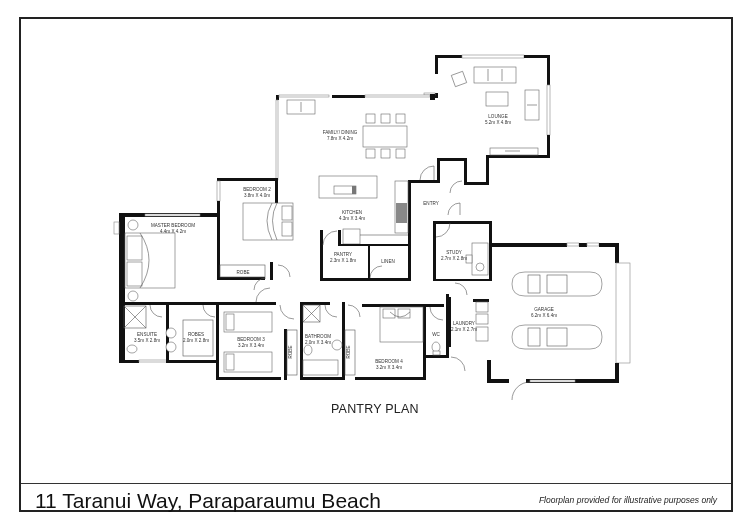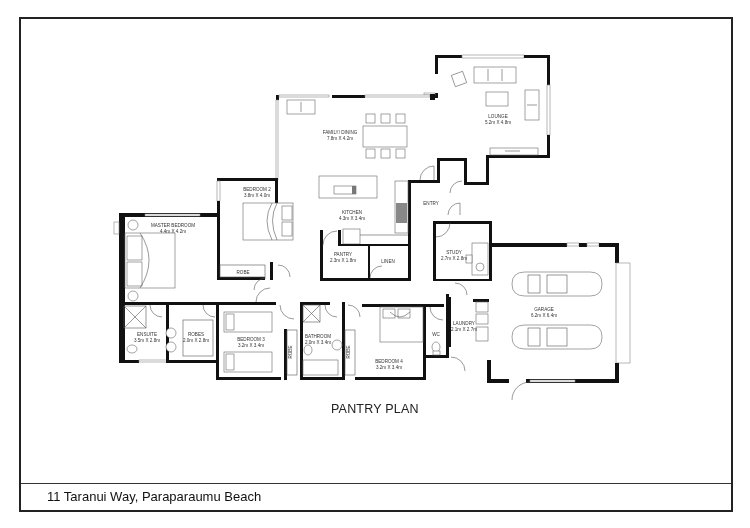--- a/index.html
+++ b/index.html
@@ -1,34 +1,35 @@
 <!DOCTYPE html>
 <html><head>
 <meta charset="utf-8">
 <style>
   html,body{margin:0;padding:0;background:#ffffff;}
   body{width:750px;height:528px;position:relative;overflow:hidden;font-family:"Liberation Sans",sans-serif;color:#222;}
   .frame{position:absolute;left:19px;top:17px;width:710px;height:491px;border:2px solid #222;box-sizing:content-box;}
   .footer-divider{position:absolute;left:0;right:0;top:464px;height:0;border-top:1.5px solid #333;}
-  .address{position:absolute;left:14px;top:470px;font-size:13px;color:#111;white-space:nowrap;margin-left:12px;}
+  .address{position:absolute;left:14px;top:470px;font-size:21px;color:#111;white-space:nowrap;}
   .disclaimer{position:absolute;right:14px;top:476px;font-size:8.5px;font-style:italic;color:#222;white-space:nowrap;}
   .plan-title{position:absolute;left:310px;top:383px;font-size:12.5px;color:#222;letter-spacing:0.2px;}
   svg.plan{position:absolute;left:0;top:0;width:750px;height:528px;}
   .rl{font-family:"Liberation Sans",sans-serif;font-size:4.6px;fill:#333;text-anchor:middle;}
   .wall{fill:#111;}
   .thin{stroke:#555;stroke-width:0.6;fill:none;}
   .furn{stroke:#666;stroke-width:0.6;fill:#fff;}
   .win{stroke:#888;stroke-width:0.6;fill:#fff;}
 </style>
 </head>
 <body>
 
 <div class="frame">
   <div class="footer-divider"></div>
   <div class="address">11 Taranui Way, Paraparaumu Beach</div>
+  <div class="disclaimer">Floorplan provided for illustrative purposes only</div>
   <div class="plan-title">PANTRY PLAN</div>
 </div>
 
 <svg class="plan" viewBox="0 0 750 528">
 
   <g>
     <rect class="wall" x="435" y="55" width="3" height="19"></rect>
     <rect class="wall" x="435" y="55" width="27" height="3"></rect>
     <rect class="win" x="462" y="55" width="62" height="3"></rect>
     <rect class="wall" x="524" y="55" width="26" height="3"></rect>

